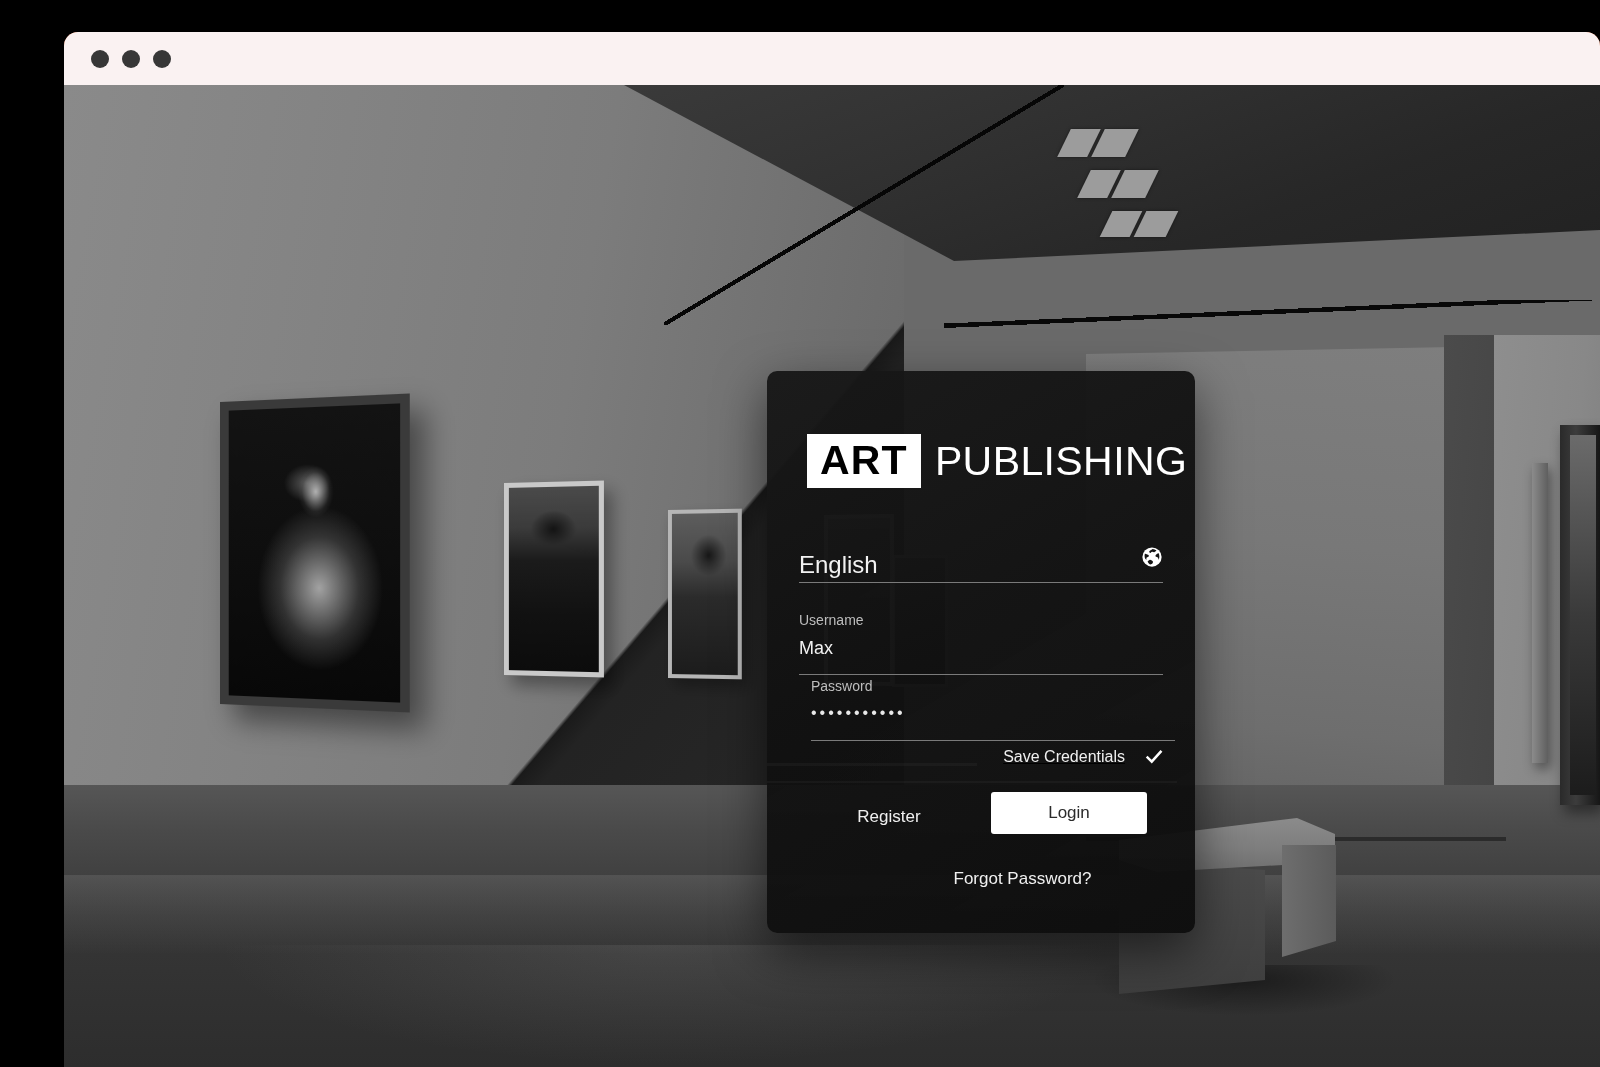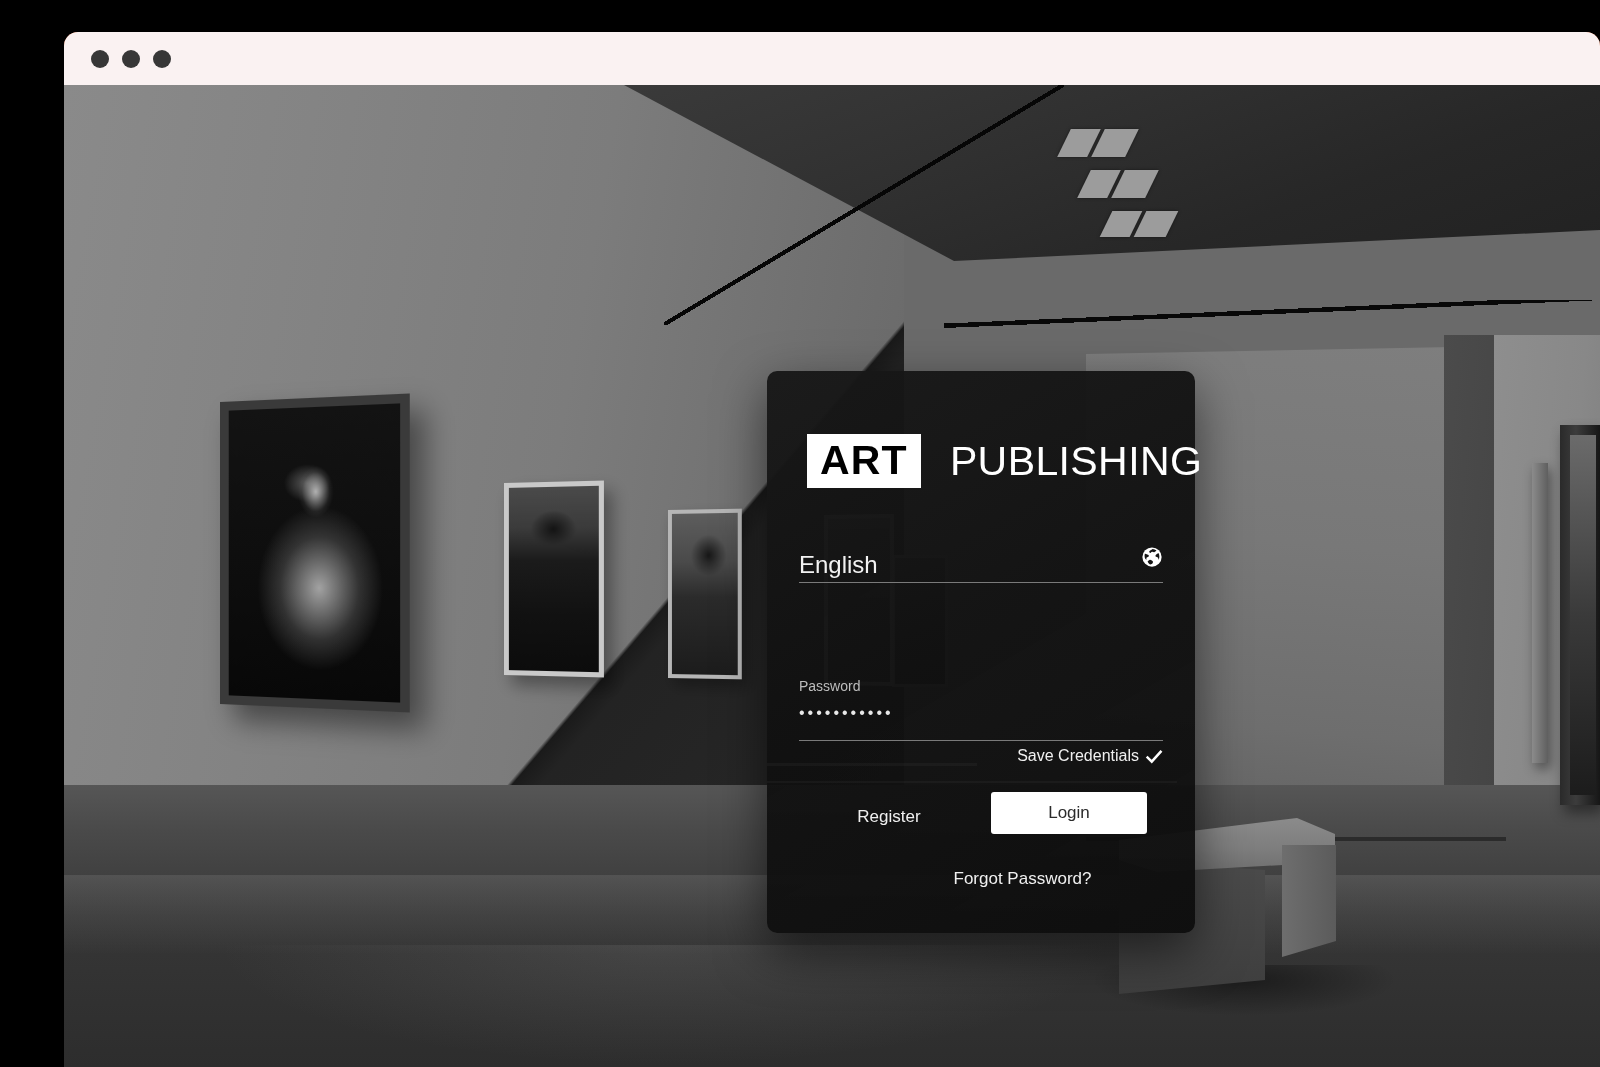--- a/index.html
+++ b/index.html
@@ -319,32 +319,32 @@
     letter-spacing: 1.2px;
     padding: 6px 13px 7px 13px;
     line-height: 1;
   }
   .logo-pub {
     color: #ffffff;
     font-size: 41px;
     font-weight: 400;
     letter-spacing: 0.4px;
     line-height: 1;
-    margin-left: 29px;
+    margin-left: 14px;
   }
 
   .field {
     position: absolute;
     left: 32px;
     width: 364px;
     border-bottom: 1px solid #7a7a7a;
   }
   .field-lang { top: 178px; height: 34px; }
   .field-user { top: 236px; height: 68px; }
-  .field-pass { top: 302px; height: 68px; }
+  .field-pass { top: 302px; height: 68px; margin-left: 12px; }
 
   .field-label {
     color: #bdbdbd;
     font-size: 14px;
     line-height: 1;
     position: absolute;
     left: 0;
     top: 6px;
   }
   .field-value {
@@ -379,22 +379,23 @@
     width: 22px;
     height: 22px;
     cursor: pointer;
   }
 
   .save-row {
     position: absolute;
     right: 32px;
     top: 377px;
     display: flex;
-    align-items: flex-start;
-    gap: 6px;
+    align-items: center;
+    gap: 20px;
+    text-decoration: underline;
   }
   .save-label {
     color: #f0f0f0;
     font-size: 16px;
     line-height: 1;
   }
   .check-icon {
     width: 18px;
     height: 18px;
     display: block;
@@ -529,20 +530,24 @@
             <svg width="22" height="22" viewBox="0 0 24 24" aria-hidden="true">
               <circle cx="12" cy="12" r="10.5" fill="#ffffff"></circle>
               <path d="M4.2 8.4c1.6-.2 2.3.9 3.4 1.1 1.1.2 1.2 1.5.5 2.2-.7.7-1.9.3-2.2 1.3-.2.8.4 1.5-.2 2.1C4 13.9 3.5 10.8 4.2 8.4z" fill="#141414"></path>
               <path d="M12.6 3.2c1.6.1 3.1.8 4.3 1.8-.9.5-1.4 1.5-2.4 1.7-1 .2-1.6-.6-2.5-.4-.8.2-1 1.2-1.8 1.2-.9 0-1.5-.9-1.1-1.7.5-1.1 2.1-1.3 3.5-2.6z" fill="#141414"></path>
               <path d="M19 7.6c1.3 2.2 1.4 5 .3 7.3-.6-.7-.2-1.8-.9-2.4-.7-.6-1.8-.3-2.4-1-.6-.7 0-1.7.6-2.2.7-.6 1.6-.9 2.4-1.7z" fill="#141414"></path>
               <path d="M9.6 15c1.2-.3 2 .8 2.9 1.3.9.5.6 1.7.1 2.4-.5.7-1.6.8-2.1 1.6-1.5-.7-2.7-2-3.3-3.5.8-.8 1.5-1.5 2.4-1.8z" fill="#141414"></path>
             </svg>
           </span>
         </div>
 
+        <div class="field field-user">
+          <span class="field-label">Username</span>
+          <span class="field-value">Max</span>
+        </div>
 
         <div class="field field-pass">
           <span class="field-label">Password</span>
           <span class="pass-dots">•••••••••••</span>
         </div>
 
         <div class="save-row">
           <span class="save-label">Save Credentials</span>
           <span class="check-icon">
             <svg width="18" height="18" viewBox="0 0 24 24" aria-hidden="true">

